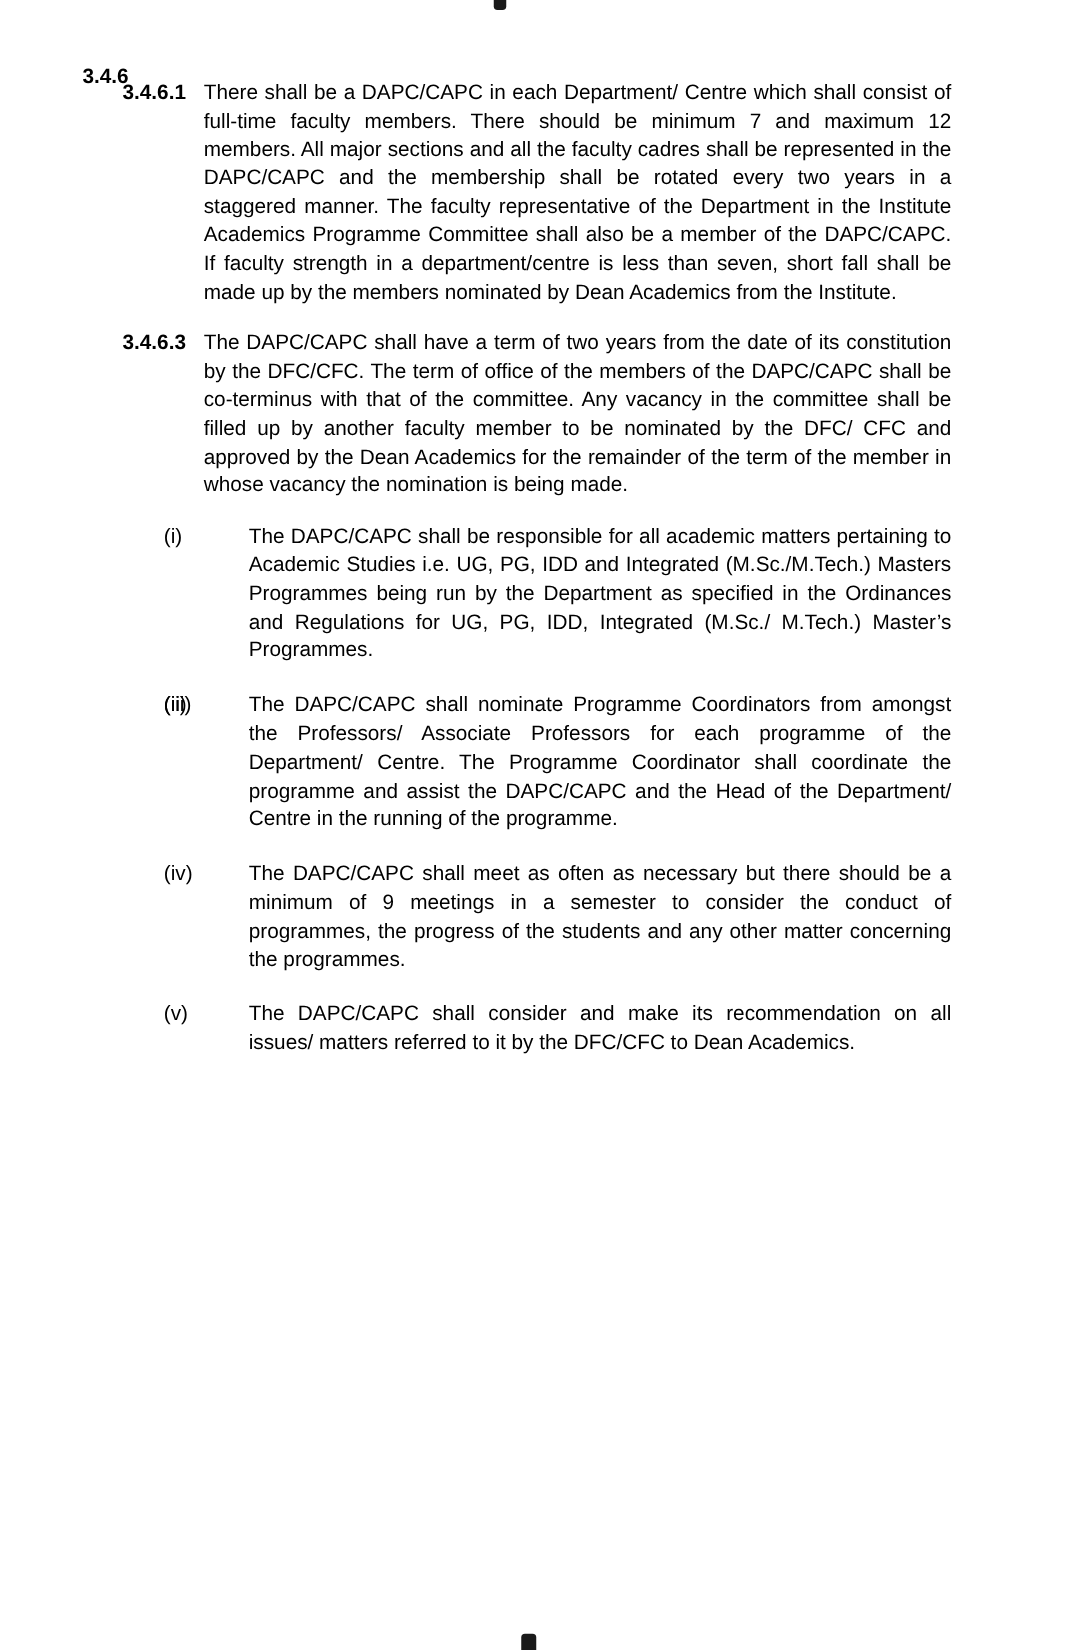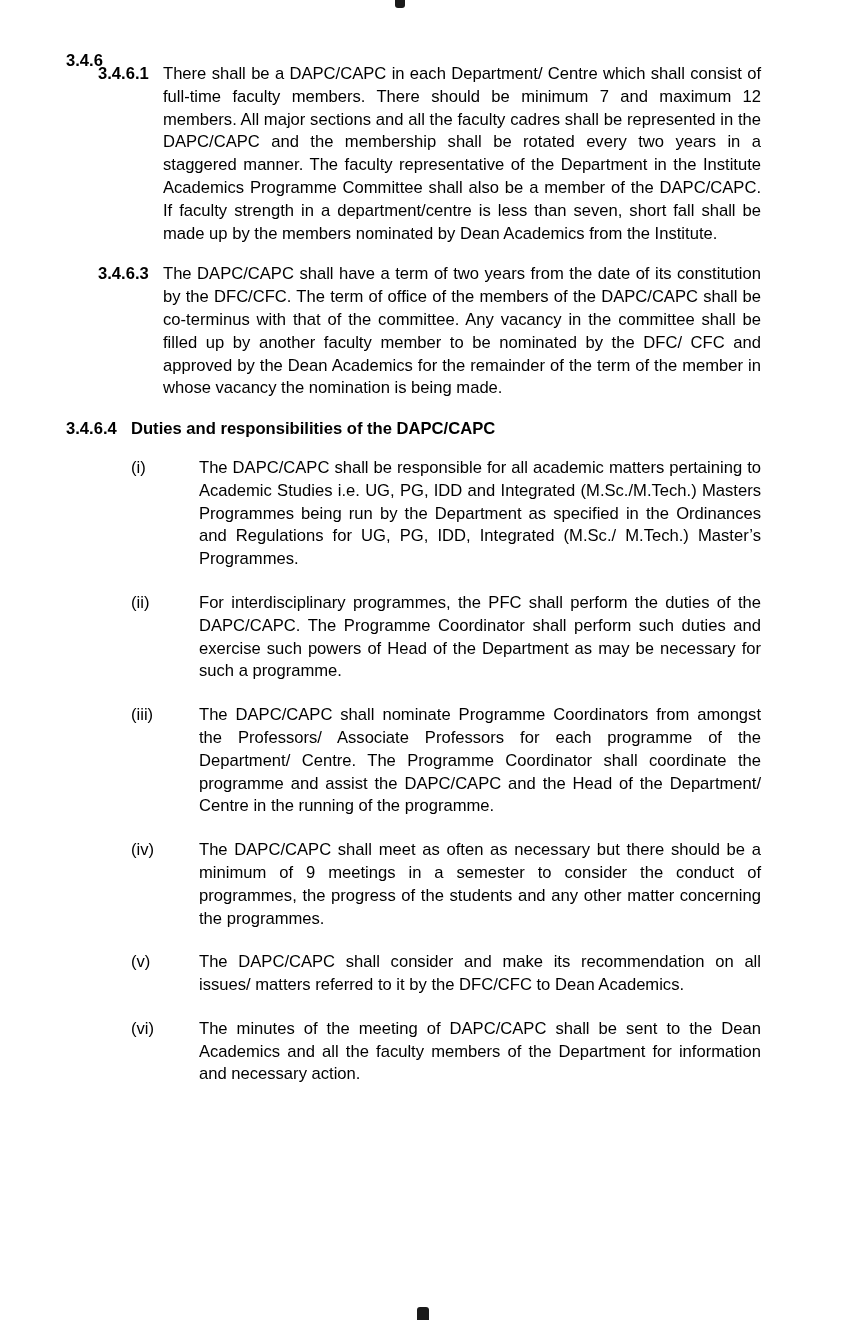--- a/index.html
+++ b/index.html
@@ -101,54 +101,45 @@
     <span class="num">3.4.6.1</span>
     <span class="text">There shall be a DAPC/CAPC in each Department/ Centre which shall consist of full-time faculty members. There should be minimum 7 and maximum 12 members. All major sections and all the faculty cadres shall be represented in the DAPC/CAPC and the membership shall be rotated every two years in a staggered manner. The faculty representative of the Department in the Institute Academics Programme Committee shall also be a member of the DAPC/CAPC. If faculty strength in a department/centre is less than seven, short fall shall be made up by the members nominated by Dean Academics from the Institute.</span>
   </p>
 
 
   <p class="clause">
     <span class="num">3.4.6.3</span>
     <span class="text">The DAPC/CAPC shall have a term of two years from the date of its constitution by the DFC/CFC. The term of office of the members of the DAPC/CAPC shall be co-terminus with that of the committee. Any vacancy in the committee shall be filled up by another faculty member to be nominated by the DFC/ CFC and approved by the Dean Academics for the remainder of the term of the member in whose vacancy the nomination is being made.</span>
   </p>
 
-  <p class="subheading">
-    <span class="num">3.4.6.4</span>
-    <span class="title">Duties and responsibilities of the DAPC/CAPC</span>
-  </p>
 
   <section class="duty-list">
 
     <p class="duty">
       <span class="num">(i)</span>
       <span class="text">The DAPC/CAPC shall be responsible for all academic matters pertaining to Academic Studies i.e. UG, PG, IDD and Integrated (M.Sc./M.Tech.) Masters Programmes being run by the Department as specified in the Ordinances and Regulations for UG, PG, IDD, Integrated (M.Sc./ M.Tech.) Master’s Programmes.</span>
     </p>
 
     <p class="duty">
       <span class="num">(ii)</span>
-      <span class="text">For interdisciplinary programmes, the PFC shall perform the duties of the DAPC/CAPC. The Programme Coordinator shall perform such duties and exercise such powers of Head of the Department as may be necessary for such a programme.</span>
     </p>
 
     <p class="duty">
       <span class="num">(iii)</span>
       <span class="text">The DAPC/CAPC shall nominate Programme Coordinators from amongst the Professors/ Associate Professors for each programme of the Department/ Centre. The Programme Coordinator shall coordinate the programme and assist the DAPC/CAPC and the Head of the Department/ Centre in the running of the programme.</span>
     </p>
 
     <p class="duty">
       <span class="num">(iv)</span>
       <span class="text">The DAPC/CAPC shall meet as often as necessary but there should be a minimum of 9 meetings in a semester to consider the conduct of programmes, the progress of the students and any other matter concerning the programmes.</span>
     </p>
 
     <p class="duty">
       <span class="num">(v)</span>
       <span class="text">The DAPC/CAPC shall consider and make its recommendation on all issues/ matters referred to it by the DFC/CFC to Dean Academics.</span>
     </p>
 
-    <p class="duty">
-      <span class="num">(vi)</span>
-      <span class="text">The minutes of the meeting of DAPC/CAPC shall be sent to the Dean Academics and all the faculty members of the Department for information and necessary action.</span>
-    </p>
 
   </section>
 
 </main>
 
 <div class="fragment bottom"></div>
 
 </body></html>

